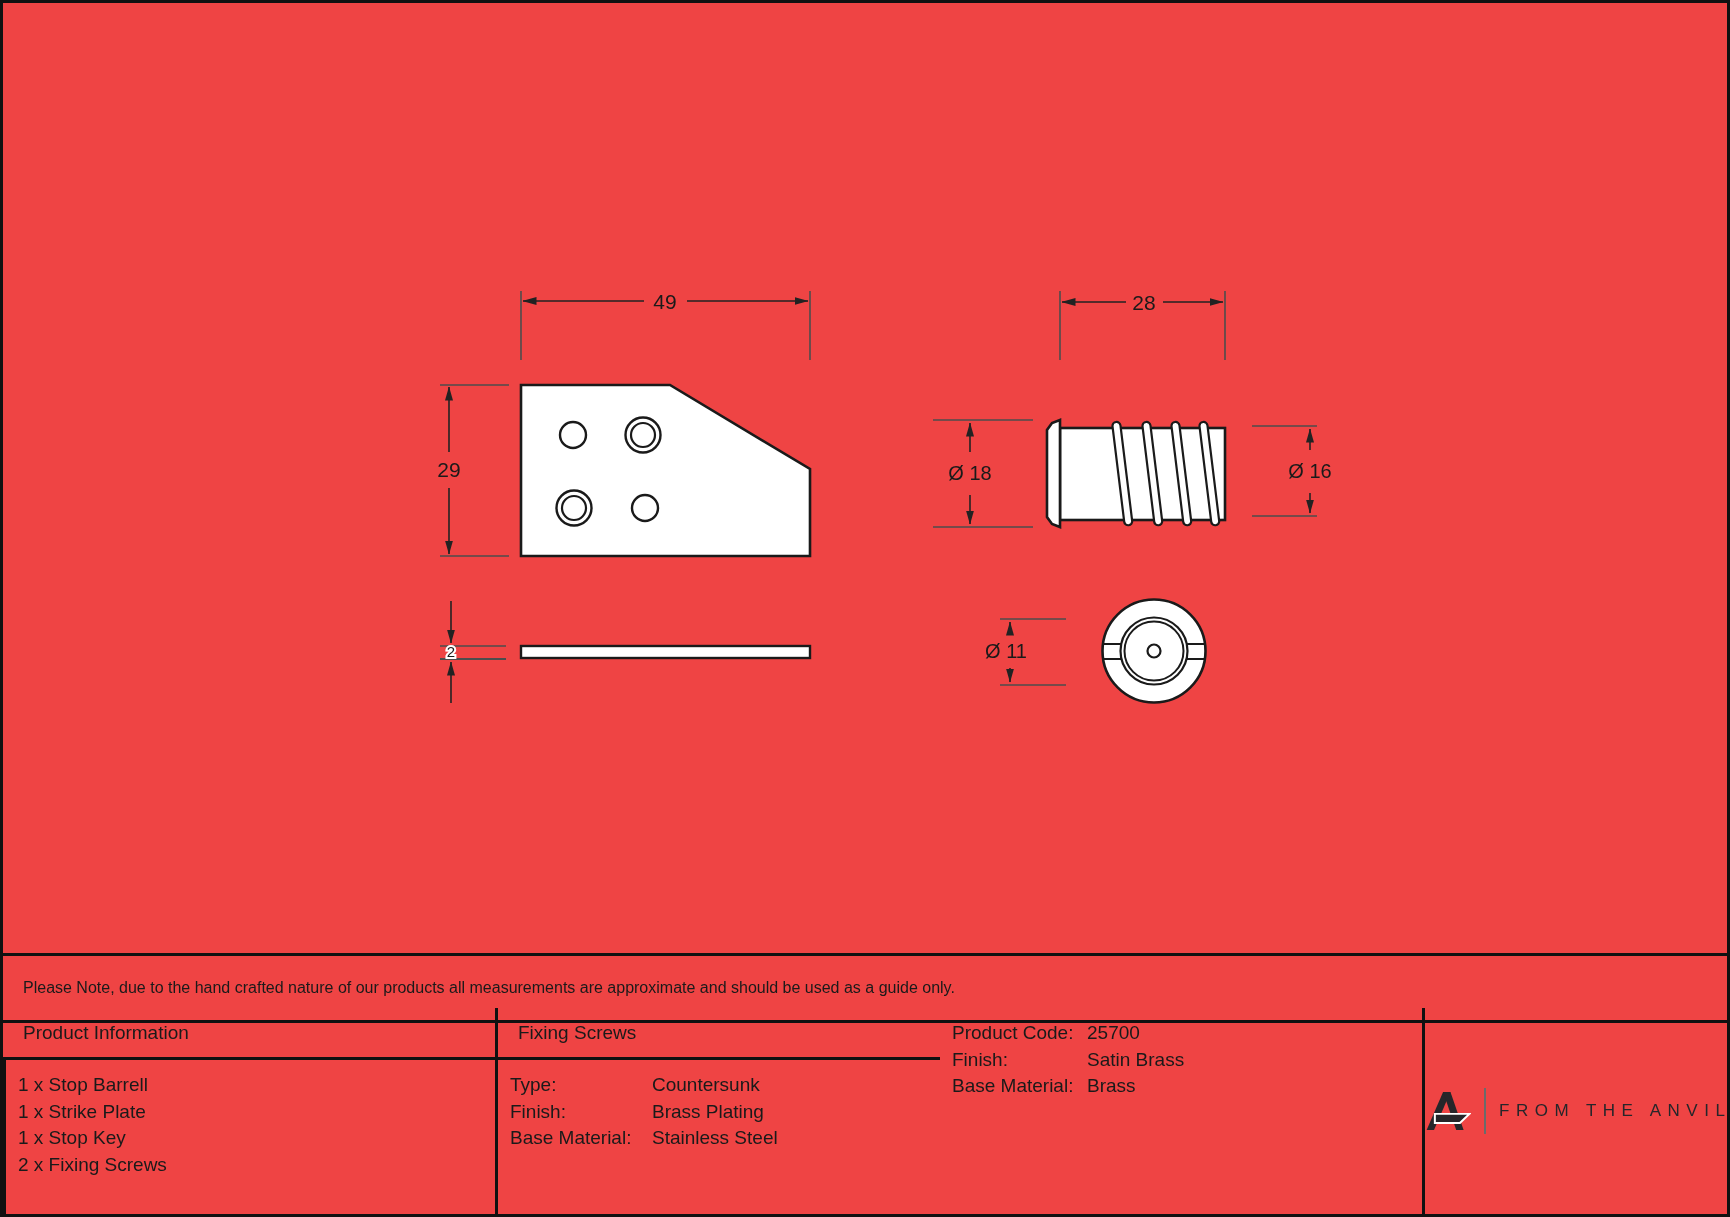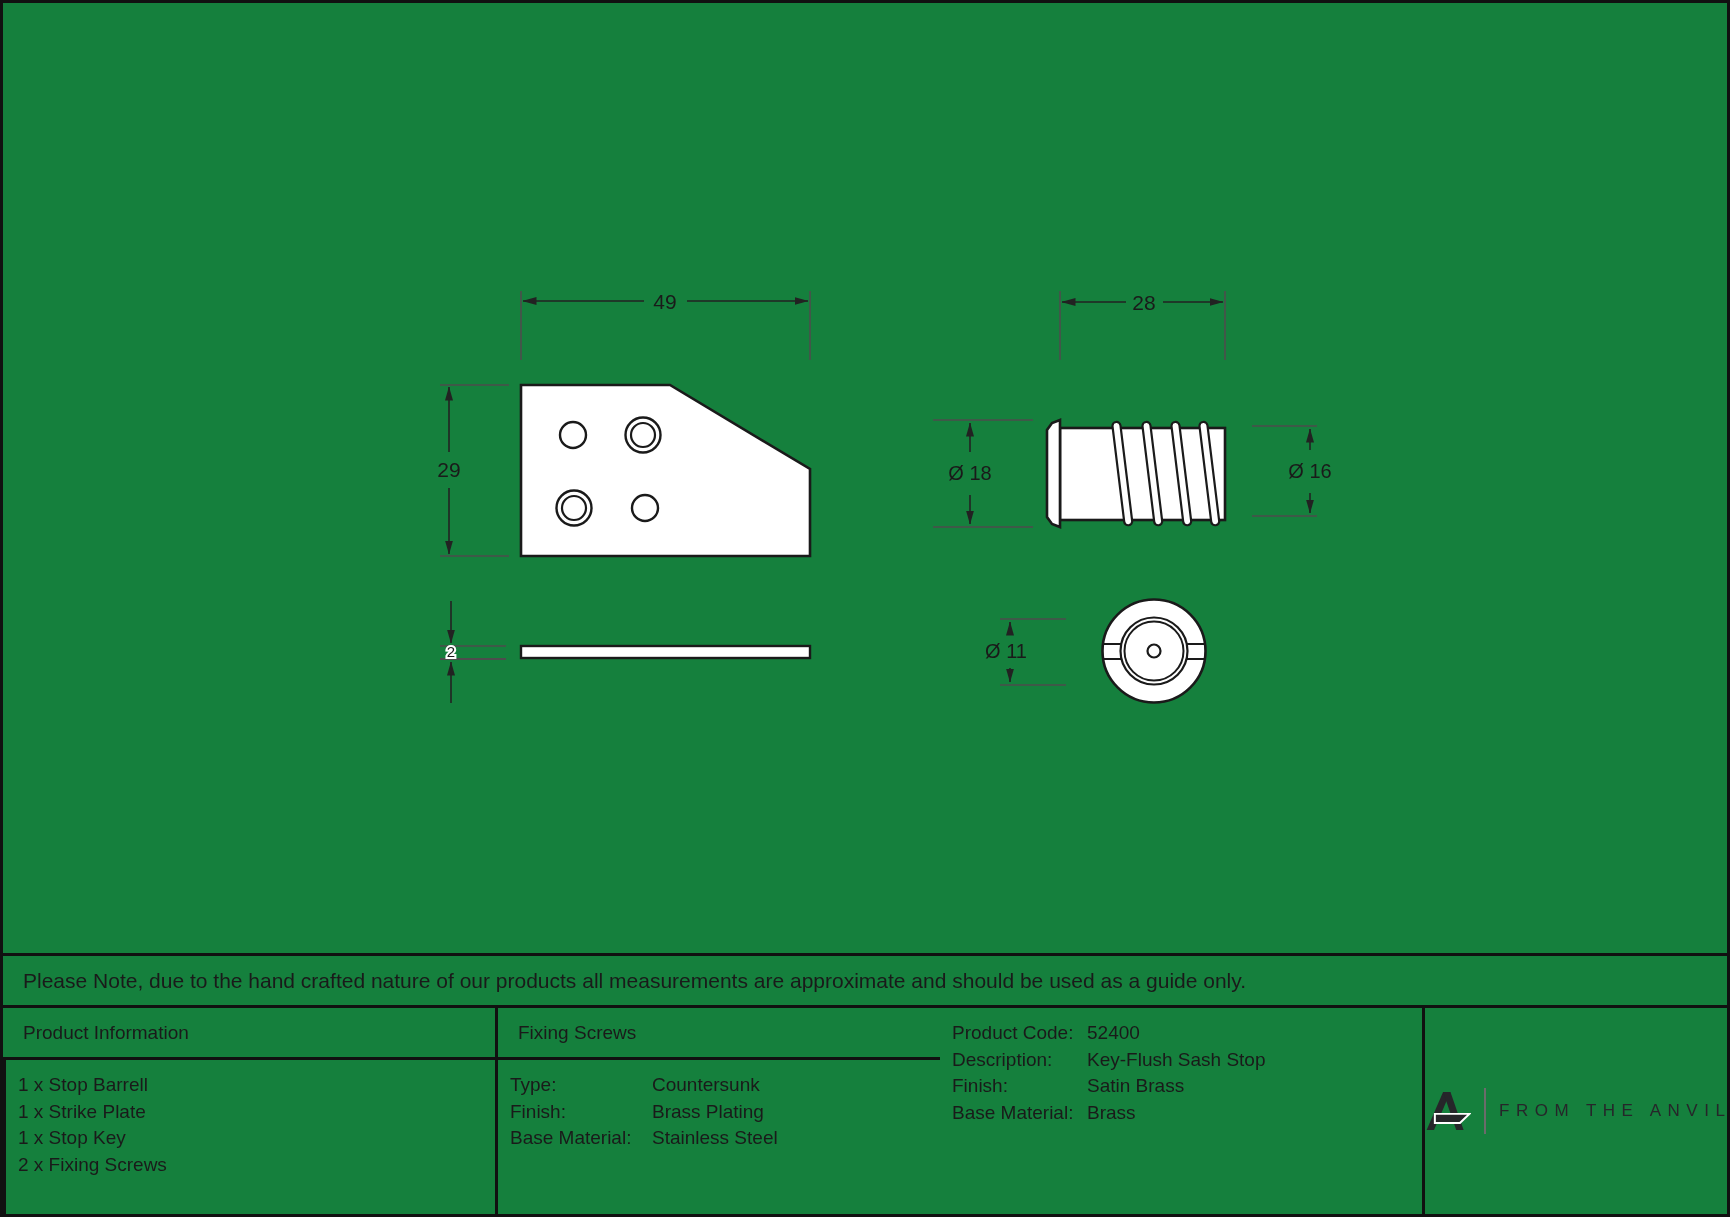--- a/index.html
+++ b/index.html
@@ -1,37 +1,37 @@
 <!DOCTYPE html>
 <html><head>
 <meta charset="utf-8">
 <style>
   html,body{margin:0;padding:0;background:#e8e8e8;}
   .page{
     position:relative;
     width:1730px;height:1217px;
-    background:#15803d;
+    background:#ef4444;
     border:3px solid #111;
     box-sizing:border-box;
     font-family:"Liberation Sans", sans-serif;
     color:#1a1a1a;
     overflow:hidden;
   }
   .drawing-svg{position:absolute;top:0;left:0;}
   .dim-text{font-family:"Liberation Sans",sans-serif;font-size:21px;fill:#1a1a1a;text-anchor:middle;}
   .dim-text-small{font-family:"Liberation Sans",sans-serif;font-size:15px;fill:#1a1a1a;text-anchor:middle;paint-order:stroke;stroke:#fff;stroke-width:4px;}
   .dia-text{font-family:"Liberation Sans",sans-serif;font-size:20px;fill:#1a1a1a;text-anchor:middle;}
 
   .note-bar{
-    position:absolute;left:0;right:0;top:950px;height:55px;
+    position:absolute;left:0;right:0;top:950px;height:70px;
     border-top:3px solid #111;border-bottom:3px solid #111;
     box-sizing:border-box;
     display:flex;align-items:center;
     padding-left:20px;
-    font-size:21px;
+    font-size:16px;
   }
   .spec-table{
     position:absolute;left:0;right:0;top:1005px;bottom:0;
     display:grid;
     grid-template-columns:492px 445px 482px 1fr;
     grid-template-rows:52px 1fr;
   }
   .cell{box-sizing:border-box;}
   .b-left{border-left:3px solid #111;}
   .hdr{
@@ -189,25 +189,21 @@
         <path d="M22,0 L31,0 L47,46 L38,46 Z" fill="#26262a"></path>
         <path d="M12,26.5 L54,26.5 L42.5,37.5 L12,37.5 Z" fill="#26262a" stroke="#ffffff" stroke-width="2.4"></path>
       </svg>
       <div class="logo-divider"></div>
       <span class="logo-wordmark">FROM THE ANVIL</span>
     </div>
 
     <div class="cell body-cell">
       <div class="spec-row">
         <span class="lbl">Product Code:</span>
-        <span class="val">52400</span>
-      </div>
-      <div class="spec-row">
-        <span class="lbl">Description:</span>
-        <span class="val">Key-Flush Sash Stop</span>
+        <span class="val">25700</span>
       </div>
       <div class="spec-row">
         <span class="lbl">Finish:</span>
         <span class="val">Satin Brass</span>
       </div>
       <div class="spec-row">
         <span class="lbl">Base Material:</span>
         <span class="val">Brass</span>
       </div>
     </div>

